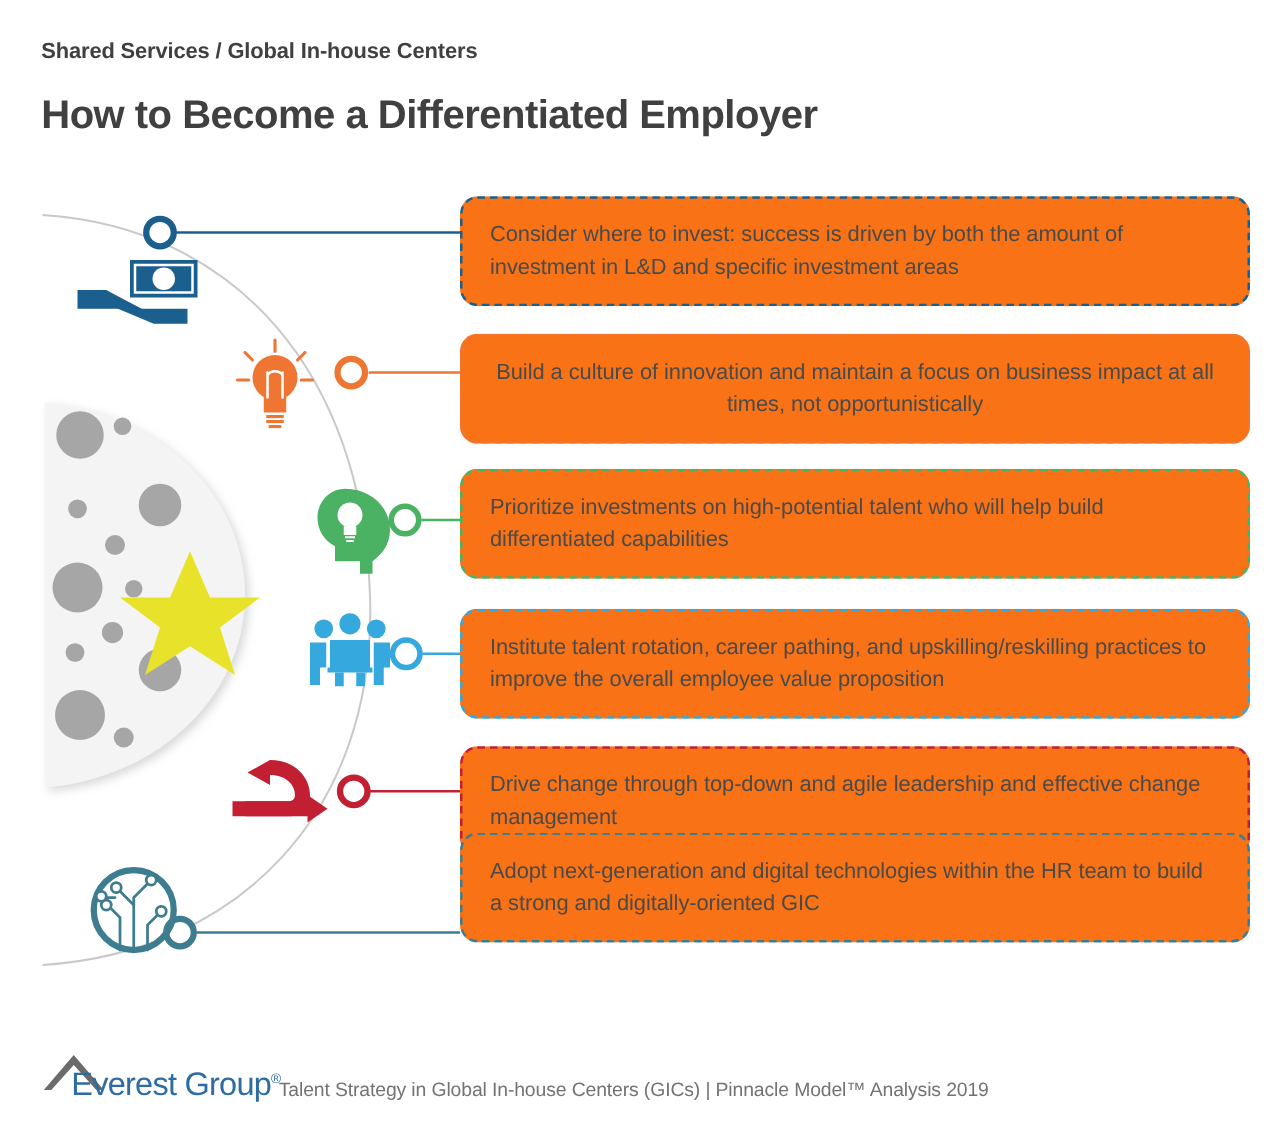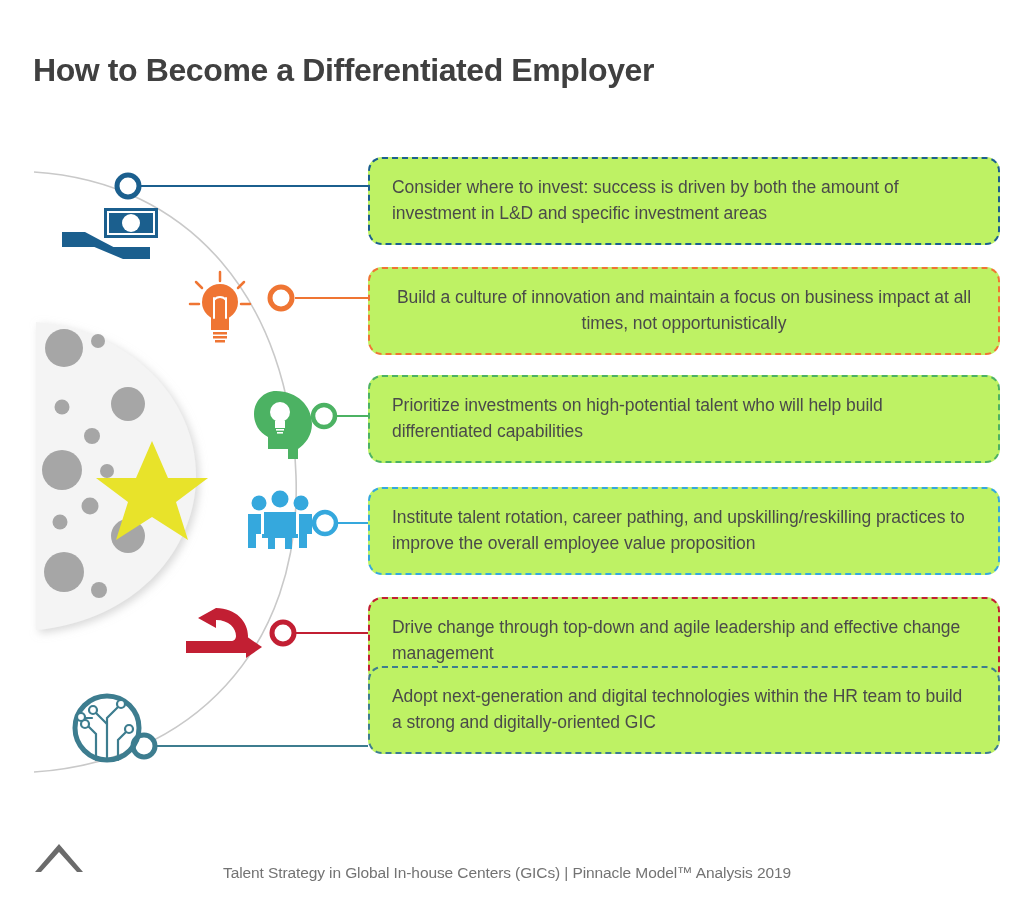--- a/index.html
+++ b/index.html
@@ -55,21 +55,21 @@
   }
 
   
   .callout {
     position: absolute;
     left: 368px;
     width: 632px;
     box-sizing: border-box;
     border: 2px dashed #2e6ca4;
     border-radius: 14px;
-    background: #bef264;
+    background: #f97316;
     padding: 16px 22px 16px 22px;
     display: flex;
     align-items: center;
   }
   .callout-text {
     font-size: 17.5px;
     line-height: 1.48;
     color: #4a4a4a;
     letter-spacing: -0.05px;
   }
@@ -113,20 +113,21 @@
     white-space: nowrap;
     padding-bottom: 4px;
     margin-left: 22px;
     letter-spacing: -0.1px;
   }
 </style>
 </head>
 <body>
 
 <div id="header">
+  <div id="eyebrow">Shared Services / Global In-house Centers</div>
   <div id="page-title">How to Become a Differentiated Employer</div>
 </div>
 
 <div id="stage">
   <svg id="stage-svg" width="1024" height="915" viewBox="0 0 1024 915">
     <defs>
       <clipPath id="moonClip">
         <path d="M 36,322 A 152,152 0 0 1 36,630 Z"></path>
       </clipPath>
       <filter id="moonShadow" x="-30%" y="-30%" width="170%" height="170%">
@@ -269,15 +270,16 @@
 
 <div class="callout" style="top:666px; height:88px; border-color:#3d7d8f;">
   <div class="callout-text">Adopt next-generation and digital technologies within the HR team to build a strong and digitally-oriented GIC</div>
 </div>
 
 <div id="footer">
   <div id="logo-wrap">
     <svg id="logo-peak" width="60" height="34" viewBox="0 0 60 34">
       <path d="M 2,32 L 26,4 L 50,32 L 44,32 L 26,12 L 8,32 Z" fill="#6b6b6b"></path>
     </svg>
+    <div id="logo-text"><span>Everest Group</span><span id="logo-reg">®</span></div>
   </div>
   <div id="footer-caption">Talent Strategy in Global In-house Centers (GICs) | Pinnacle Model™ Analysis 2019</div>
 </div>
 
 </body></html>

